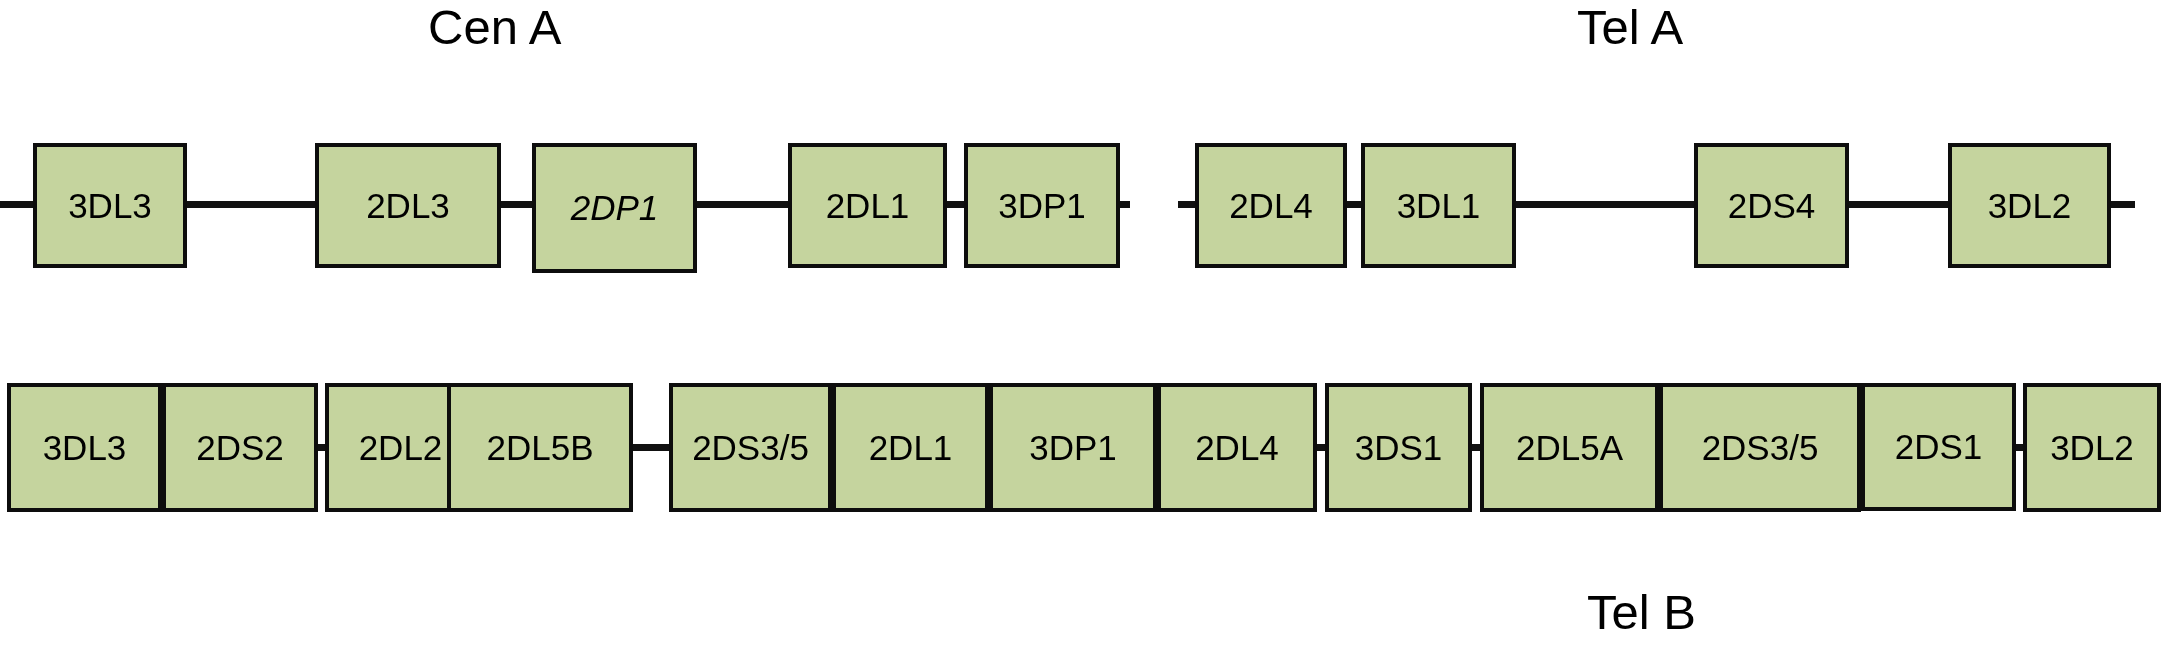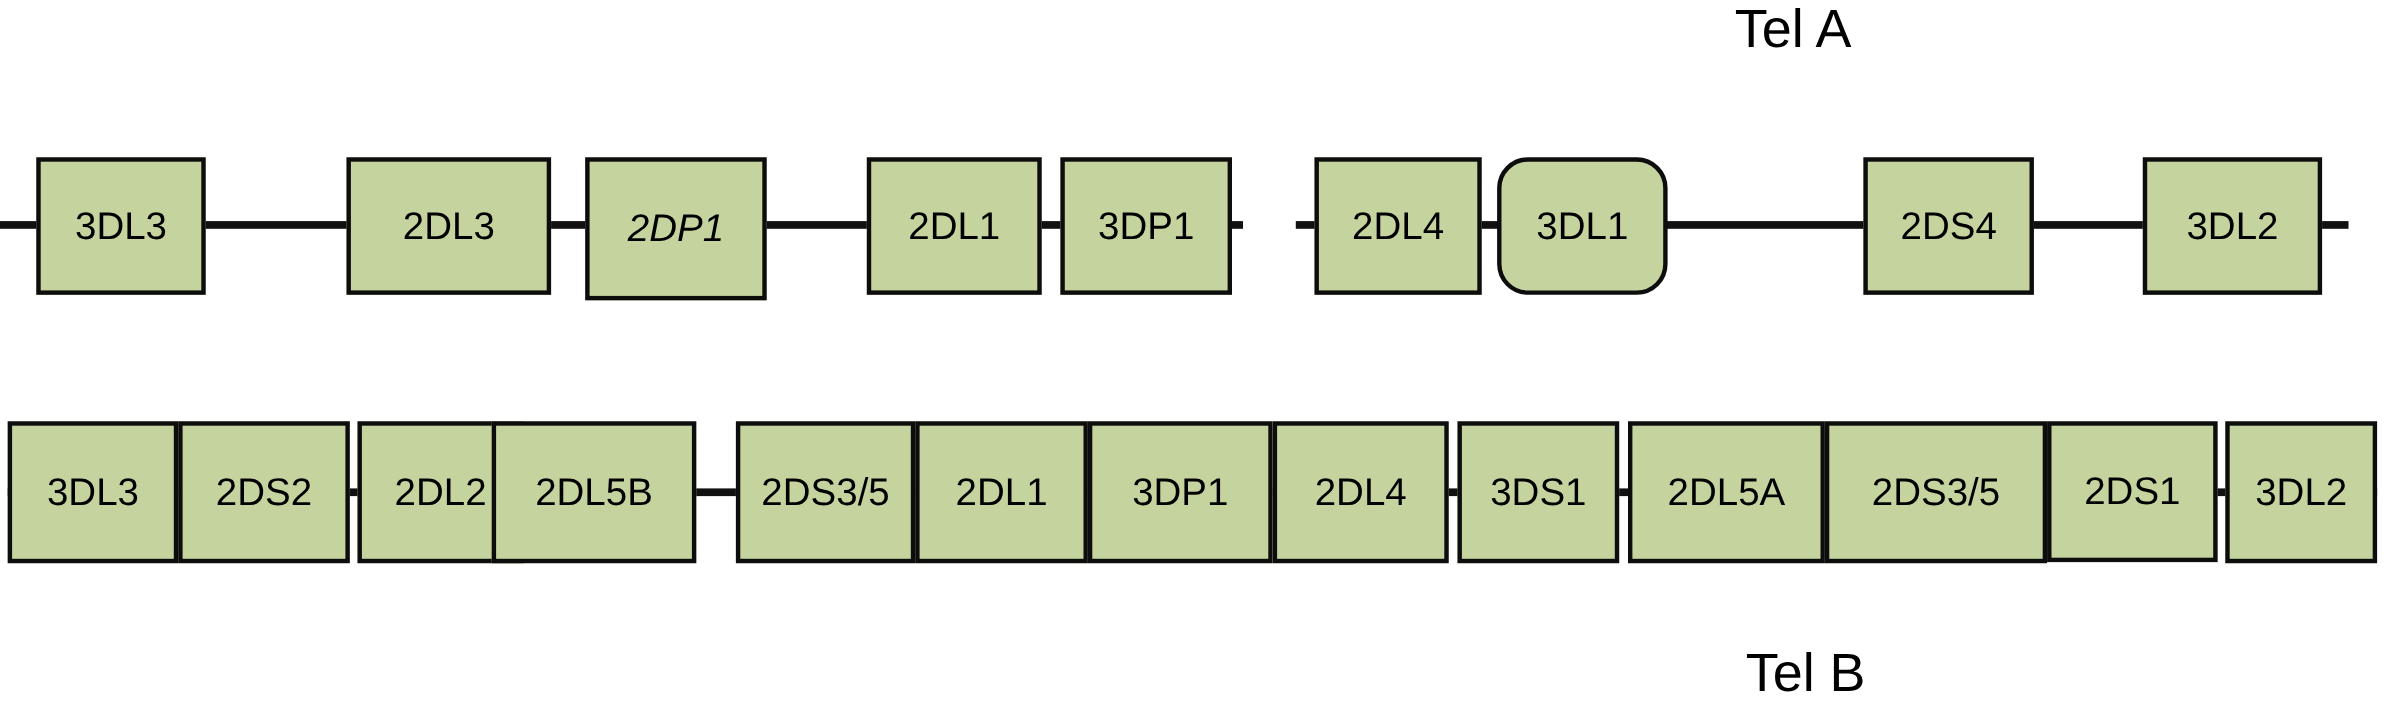--- a/index.html
+++ b/index.html
@@ -38,36 +38,37 @@
     color: var(--text, #000000);
     font-size: 35px;
     white-space: nowrap;
   }
 </style>
 </head>
 <body>
 
 <div class="diagram" style="--bg: #ffffff; --box-fill: #c5d49e; --box-border: #0d0d0d; --line: #111111; --text: #000000;">
 
+  <div class="region-label" style="left:428px; top:3px;">Cen A</div>
   <div class="region-label" style="left:1577px; top:3px;">Tel A</div>
   <div class="region-label" style="left:1587px; top:588px;">Tel B</div>
 
   <div class="hap-line" style="left:0px; top:201px; width:1130px;"></div>
   <div class="hap-line" style="left:1178px; top:201px; width:957px;"></div>
 
   <div class="hap-line" style="left:7px; top:444px; width:2154px;"></div>
 
   <div id="rowA">
       <div class="gene-box" style="left: 33px; width: 154px; top: 143px; height: 125px;">3DL3</div>
       <div class="gene-box" style="left: 315px; width: 186px; top: 143px; height: 125px;">2DL3</div>
       <div class="gene-box" style="left: 532px; width: 165px; top: 143px; height: 130px; font-style: italic;">2DP1</div>
       <div class="gene-box" style="left: 788px; width: 159px; top: 143px; height: 125px;">2DL1</div>
       <div class="gene-box" style="left: 964px; width: 156px; top: 143px; height: 125px;">3DP1</div>
       <div class="gene-box" style="left: 1195px; width: 152px; top: 143px; height: 125px;">2DL4</div>
-      <div class="gene-box" style="left: 1361px; width: 155px; top: 143px; height: 125px; border-radius: 28px;">3DL1</div>
+      <div class="gene-box" style="left: 1361px; width: 155px; top: 143px; height: 125px;">3DL1</div>
       <div class="gene-box" style="left: 1694px; width: 155px; top: 143px; height: 125px;">2DS4</div>
       <div class="gene-box" style="left: 1948px; width: 163px; top: 143px; height: 125px;">3DL2</div>
     </div>
   <div id="rowB">
       <div class="gene-box" style="left: 7px; width: 155px; top: 383px; height: 129px;">3DL3</div>
       <div class="gene-box" style="left: 162px; width: 156px; top: 383px; height: 129px;">2DS2</div>
       <div class="gene-box" style="left: 325px; width: 151px; top: 383px; height: 129px;">2DL2</div>
       <div class="gene-box" style="left: 447px; width: 186px; top: 383px; height: 129px;">2DL5B</div>
       <div class="gene-box" style="left: 669px; width: 163px; top: 383px; height: 129px;">2DS3/5</div>
       <div class="gene-box" style="left: 832px; width: 157px; top: 383px; height: 129px;">2DL1</div>

